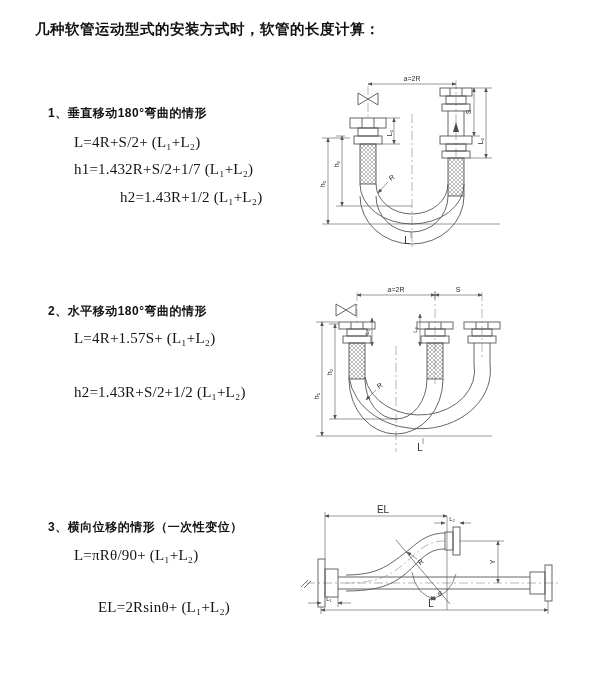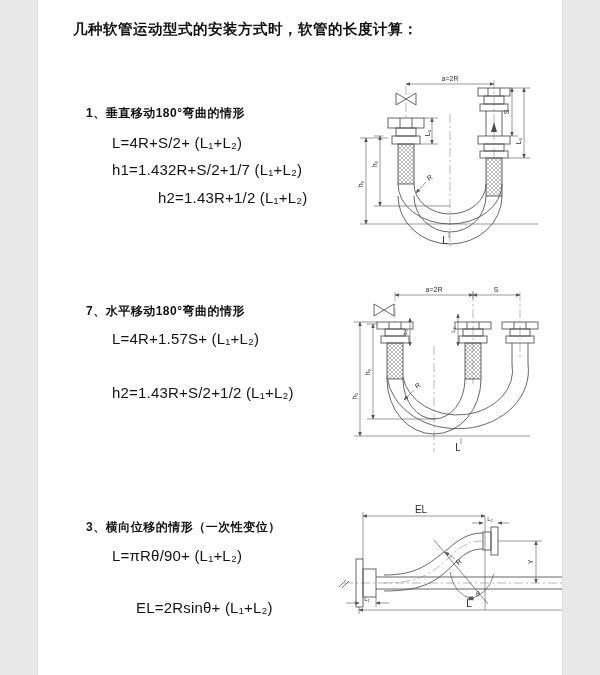--- a/index.html
+++ b/index.html
@@ -1,45 +1,45 @@
 <!DOCTYPE html>
 <html><head>
 <meta charset="utf-8">
 <style>
   html,body{margin:0;padding:0;background:#e8e8e8;}
   .page{
-    position:relative;width:524px;height:675px;background:#ffffff;
+    position:relative;width:600px;height:675px;background:#ffffff;
     font-family:"Liberation Sans","DejaVu Sans",sans-serif;color:#1a1a1a;
     overflow:hidden;margin:0 auto;box-shadow:0 0 0 1px #ddd;
   }
   .doc-title{
     position:absolute;left:35px;top:20px;font-size:14.5px;font-weight:bold;
     letter-spacing:0.5px;color:#111;
   }
   .sec-heading{position:absolute;font-size:12px;font-weight:bold;color:#111;letter-spacing:0.5px;}
-  .formula{position:absolute;font-size:15px;color:#141414;letter-spacing:0.2px;white-space:pre;}
+  .formula{position:absolute;font-size:15px;color:#141414;letter-spacing:0.2px;white-space:pre;font-family:Liberation Serif, serif;}
   svg.diagram{position:absolute;overflow:visible;}
   svg text{font-family:"Liberation Sans","DejaVu Sans",sans-serif;fill:#2c2c2c;}
   .lbl{font-size:7px;}
   .lbl-big{font-size:10px;}
   .lbl-sm{font-size:6px;}
 </style>
 </head>
 <body>
 
 <div class="page">
 
   <div class="doc-title">几种软管运动型式的安装方式时，软管的长度计算：</div>
 
   <div class="sec-heading" style="left:48px;top:105px;">1、垂直移动180°弯曲的情形</div>
   <div class="formula" style="left:74px;top:134px;">L=4R+S/2+ (L₁+L₂)</div>
   <div class="formula" style="left:74px;top:161px;">h1=1.432R+S/2+1/7 (L₁+L₂)</div>
   <div class="formula" style="left:74px;top:189px;margin-left:46px;">h2=1.43R+1/2 (L₁+L₂)</div>
 
-  <div class="sec-heading" style="left:48px;top:303px;">7、水平移动180°弯曲的情形</div>
+  <div class="sec-heading" style="left:48px;top:303px;">2、水平移动180°弯曲的情形</div>
   <div class="formula" style="left:74px;top:330px;">L=4R+1.57S+ (L₁+L₂)</div>
   <div class="formula" style="left:74px;top:384px;">h2=1.43R+S/2+1/2 (L₁+L₂)</div>
 
   <div class="sec-heading" style="left:48px;top:519px;">3、横向位移的情形（一次性变位）</div>
   <div class="formula" style="left:74px;top:547px;">L=πRθ/90+ (L₁+L₂)</div>
   <div class="formula" style="left:74px;top:599px;margin-left:24px;">EL=2Rsinθ+ (L₁+L₂)</div>
 
   <svg class="diagram" style="left:308px;top:66px;" width="230" height="190" viewBox="0 0 230 190">
     <defs>
       <pattern id="hatch" width="4" height="4" patternUnits="userSpaceOnUse">

